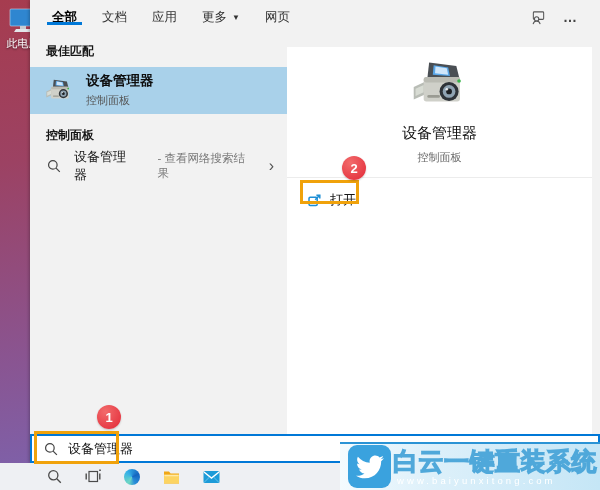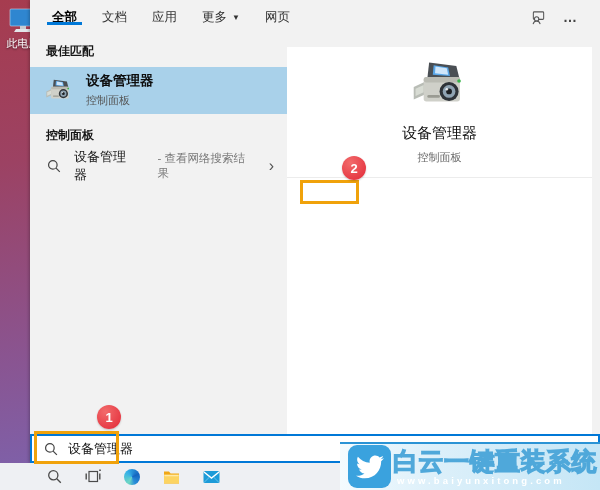--- a/index.html
+++ b/index.html
@@ -83,21 +83,21 @@
     background:conic-gradient(from 210deg,#6fd7c3,#35b1e8 30%,#1565c0 60%,#2a8fd8 85%,#6fd7c3)}
 
   
   .watermark{position:absolute;left:340px;top:442px;width:260px;height:48px;z-index:30;
     background:linear-gradient(90deg,#f4fbfe 0%,#ddf0fa 35%,#c5e6f6 100%);
     border-top:2px solid #2a93d5}
   .bird-box{position:absolute;left:8px;top:1px;width:43px;height:43px;background:var(--wm-blue);
     border-radius:9px;display:flex;align-items:center;justify-content:center}
   .wm-title{position:absolute;left:53px;top:1px;font-size:25px;font-weight:bold;white-space:nowrap;
     color:#d9eefb;-webkit-text-stroke:1.2px #4fa8da;letter-spacing:0.5px}
-  .wm-url{position:absolute;left:57px;top:31px;font-size:9.5px;font-weight:bold;color:#fff;
+  .wm-url{position:absolute;left:57px;top:31px;font-size:9.5px;font-weight:normal;color:#fff;
     letter-spacing:3.1px;white-space:nowrap}
 </style>
 </head>
 <body>
 
 <div class="screen">
 
   <svg width="0" height="0" style="position:absolute">
     <defs>
       <symbol id="devmgr-icon" viewBox="0 0 64 64">
@@ -191,20 +191,28 @@
       </div>
 
       <div class="right-col">
         <div class="preview-surface">
           <svg class="preview-icon" width="58" height="58" viewBox="0 0 64 64">
             <use href="#devmgr-icon"></use>
           </svg>
           <div class="preview-title">设备管理器</div>
           <div class="preview-sub">控制面板</div>
           <div class="preview-divider"></div>
+          <div class="open-row">
+            <svg width="13" height="13" viewBox="0 0 13 13">
+              <rect x="1" y="3.2" width="8.2" height="8.2" rx="1.2" fill="none" stroke="#1e8fd5" stroke-width="1.5"></rect>
+              <path d="M7.2 5.8 L11.6 1.4" stroke="#1e8fd5" stroke-width="1.5" fill="none"></path>
+              <path d="M8.4 1.2 h3.4 v3.4" stroke="#1e8fd5" stroke-width="1.5" fill="none"></path>
+            </svg>
+            <span>打开</span>
+          </div>
         </div>
       </div>
     </div>
 
     <div class="search-box">
       <svg width="14" height="14" viewBox="0 0 15 15">
         <use href="#magnifier"></use>
       </svg>
       <input type="text" value="设备管理器" style="">
     </div>

